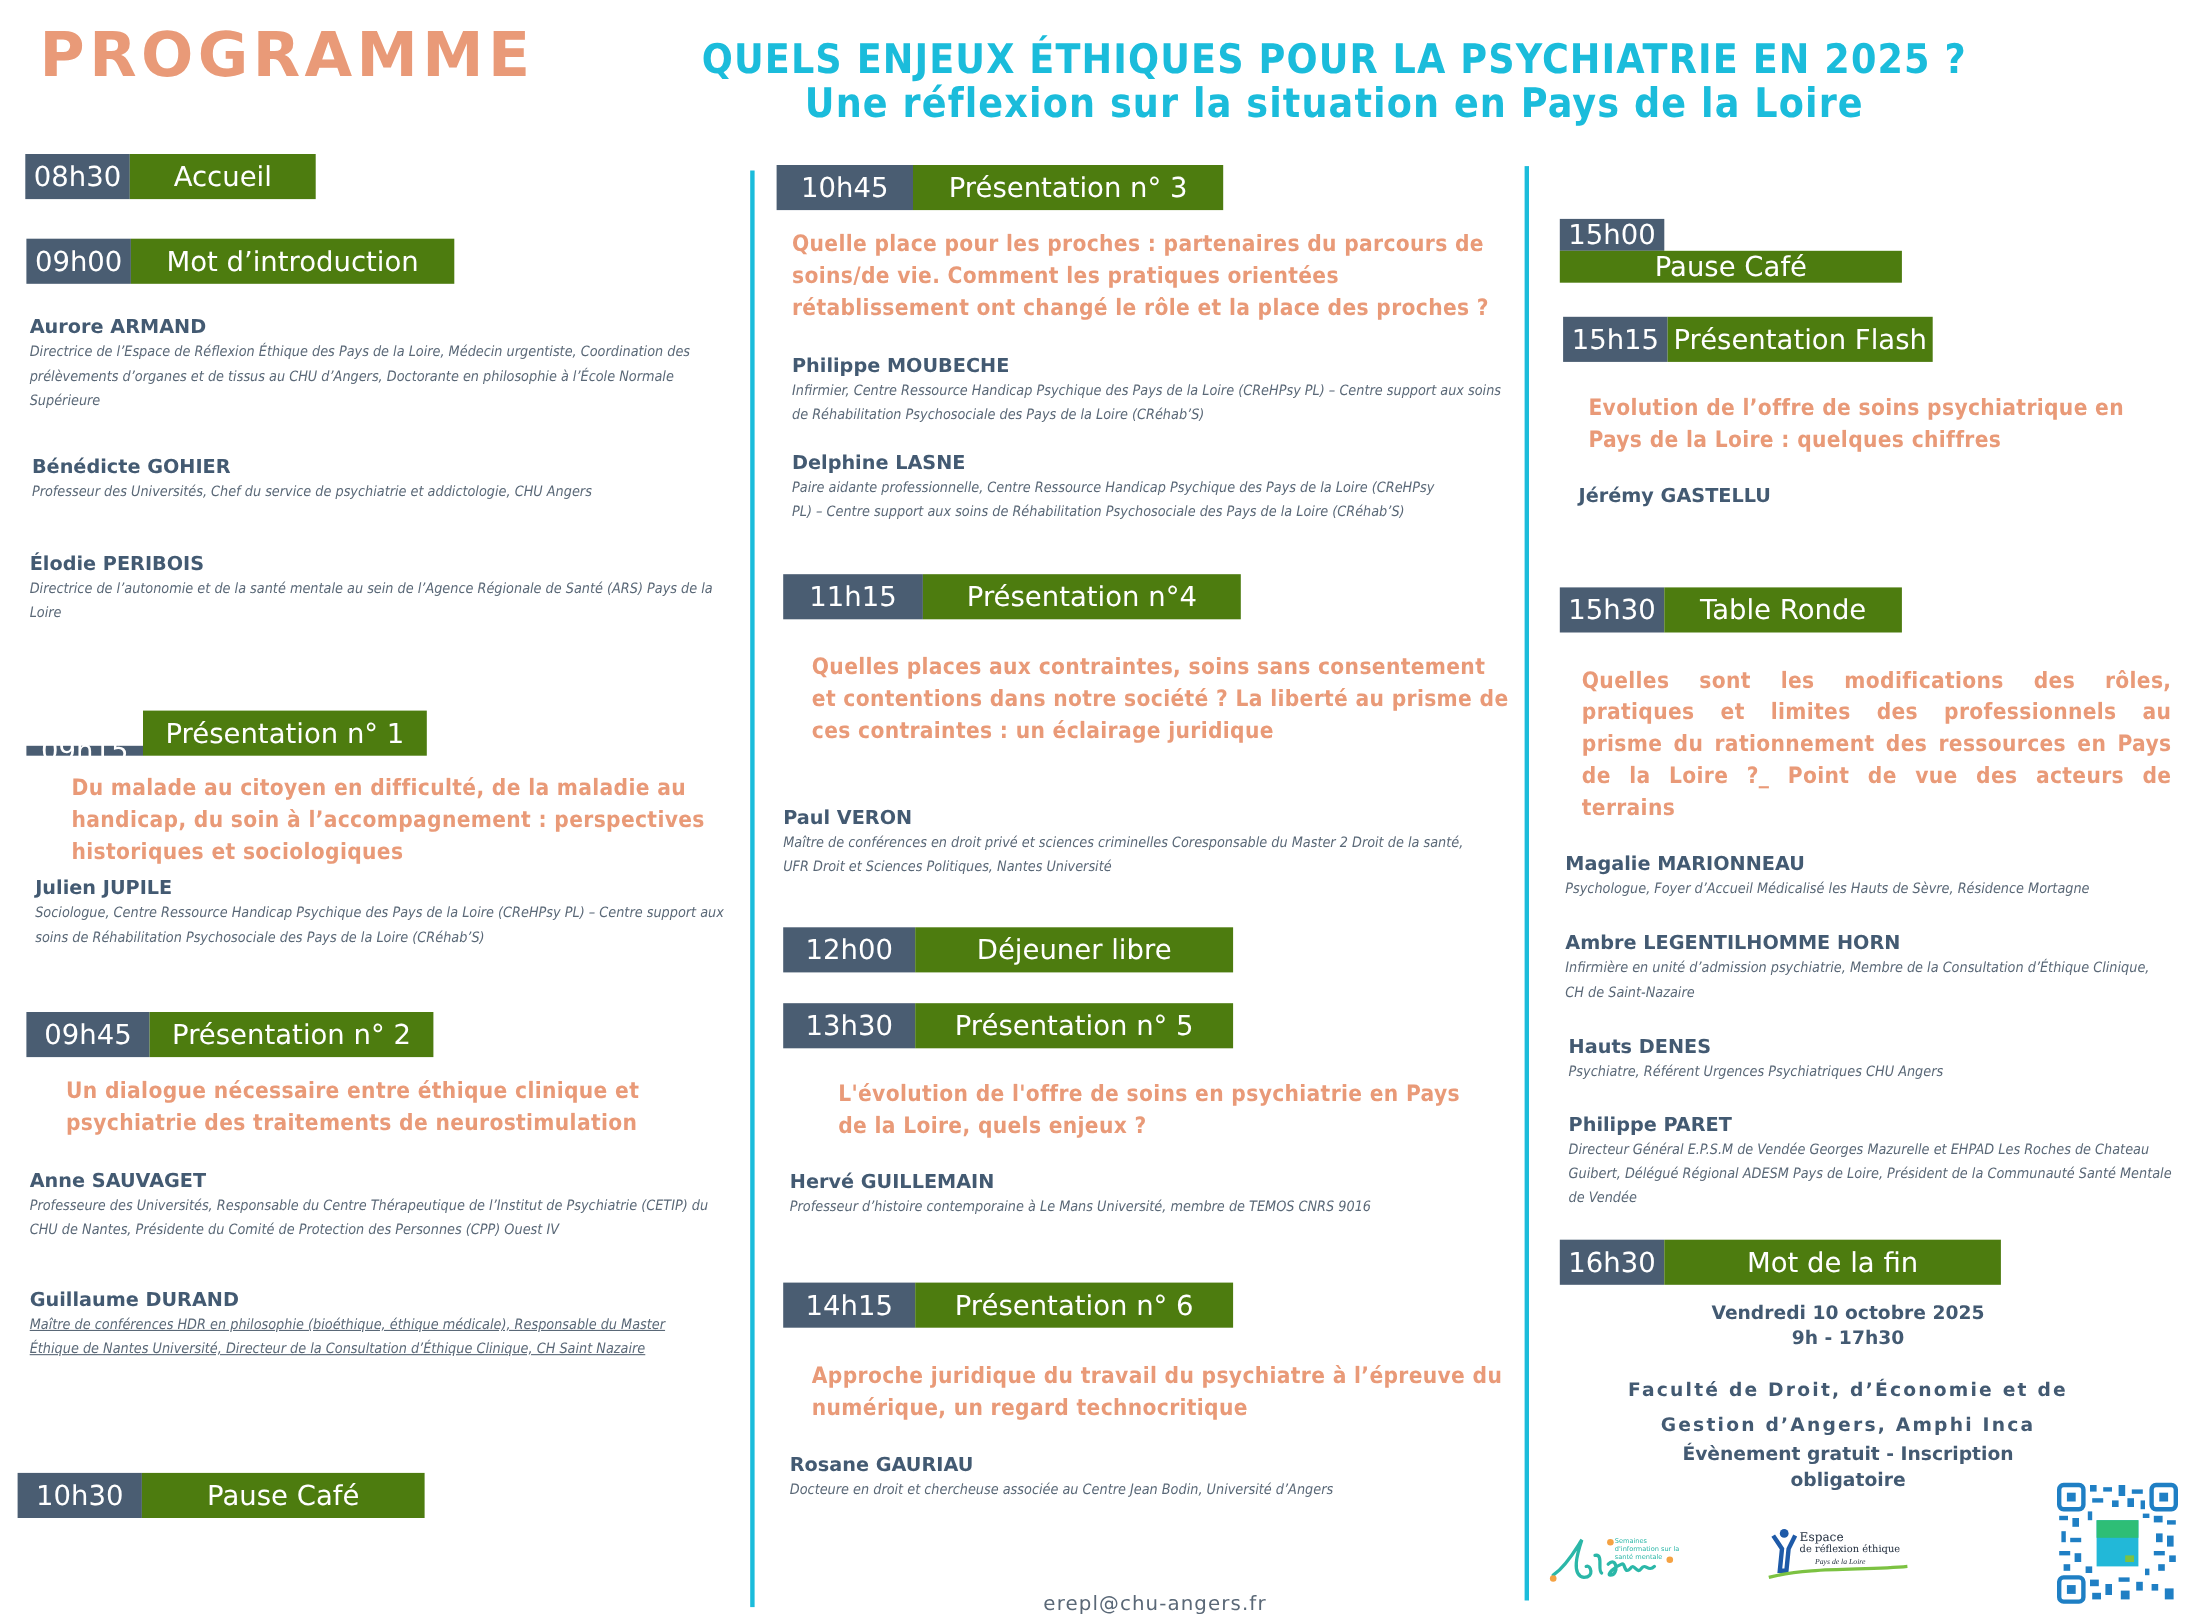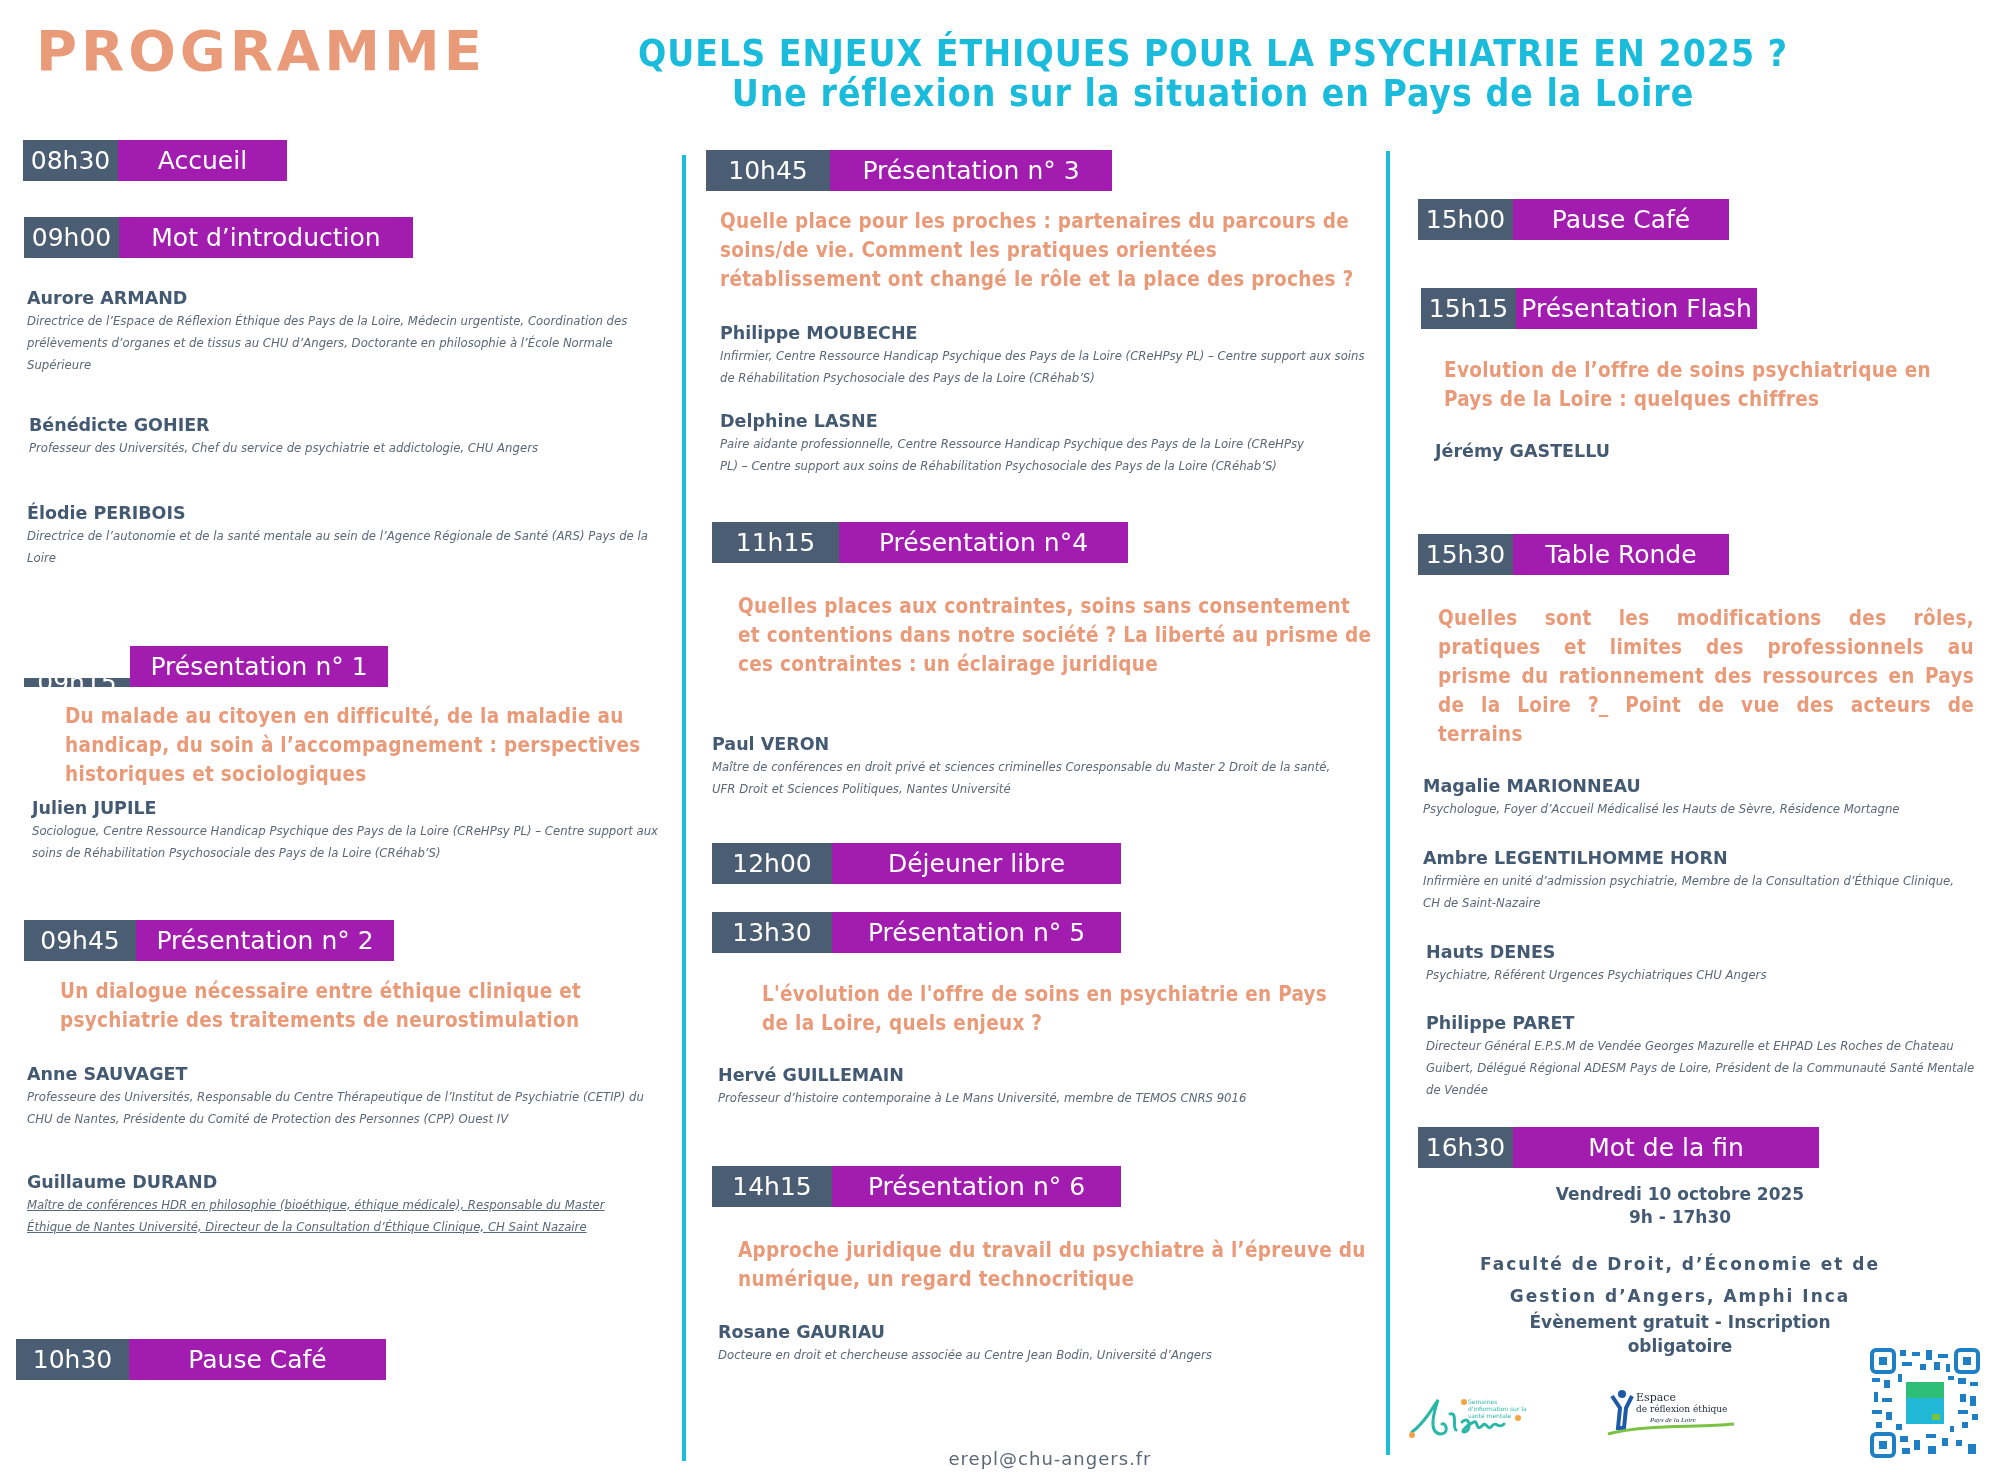--- a/index.html
+++ b/index.html
@@ -3,21 +3,21 @@
 <meta charset="utf-8">
 <style>
   html, body { margin:0; padding:0; background:#ffffff; }
   body { width:2000px; height:1475px; position:relative; overflow:hidden; font-family:"DejaVu Sans", sans-serif; }
   .abs { position:absolute; }
   .prog-title { left:36px; top:18px; font-family:"DejaVu Sans", sans-serif; font-weight:bold; font-size:56px; letter-spacing:4px; color:#E99A78; }
   .main-title { left:560px; width:1306px; text-align:center; font-family:"DejaVu Sans Condensed","DejaVu Sans", sans-serif; font-weight:bold; color:#1BBCDB; font-size:37px; letter-spacing:1px; line-height:40px; }
   .divider { width:4px; background:#1BBCDB; }
   .bar { display:flex; height:41px; color:#fff; font-family:"DejaVu Sans", sans-serif; font-size:25px; }
   .bar .t { background:#4A5D72; display:flex; align-items:center; justify-content:center; }
-  .bar .l { background:#a21caf; display:flex; align-items:center; justify-content:center; flex:1; white-space:nowrap; }
+  .bar .l { background:#4d7c0f; display:flex; align-items:center; justify-content:center; flex:1; white-space:nowrap; }
   .topic { color:#E99A78; font-weight:bold; font-size:20.5px; line-height:29px; font-family:"DejaVu Sans Condensed","DejaVu Sans", sans-serif; letter-spacing:0.3px; }
   .topic.justify { text-align:justify; text-align-last:left; word-spacing:2px; }
   .name { color:#435A72; font-weight:bold; font-size:17.5px; font-family:"DejaVu Sans", sans-serif; white-space:nowrap; }
   .role { color:#5A6877; font-style:italic; font-size:13px; line-height:22px; font-family:"DejaVu Sans Condensed","DejaVu Sans", sans-serif; }
   .info { color:#435A72; font-weight:bold; text-align:center; font-family:"DejaVu Sans", sans-serif; }
   .footer-email { color:#5A6877; font-size:18px; letter-spacing:1px; }
 </style>
 </head>
 <body>
 
@@ -124,21 +124,21 @@
   <div class="l">Présentation n° 6</div>
 </div>
 <div class="abs topic" style="left:738px; top:1236px; width:630px;">Approche juridique du travail du psychiatre à l’épreuve du numérique, un regard technocritique</div>
 <div class="abs" style="left:718px; top:1322px; width:660px;">
   <div class="name">Rosane GAURIAU</div>
   <div class="role" style="margin-top:2px;">Docteure en droit et chercheuse associée au Centre Jean Bodin, Université d’Angers</div>
 </div>
 
 <div class="abs footer-email" style="left:880px; top:1448px; width:340px; text-align:center;">erepl@chu-angers.fr</div>
 
-<div class="abs bar" style="left:1418px; top:199px; width:311px;">
+<div class="abs bar" style="left:1418px; top:199px; width:311px;flex-direction:column;">
   <div class="t" style="width:95px;">15h00</div>
   <div class="l">Pause Café</div>
 </div>
 
 <div class="abs bar" style="left:1421px; top:288px; width:336px;">
   <div class="t" style="width:95px;">15h15</div>
   <div class="l">Présentation Flash</div>
 </div>
 <div class="abs topic" style="left:1444px; top:356px; width:520px;">Evolution de l’offre de soins psychiatrique en Pays de la Loire : quelques chiffres</div>
 <div class="abs" style="left:1435px; top:441px; width:540px;">

